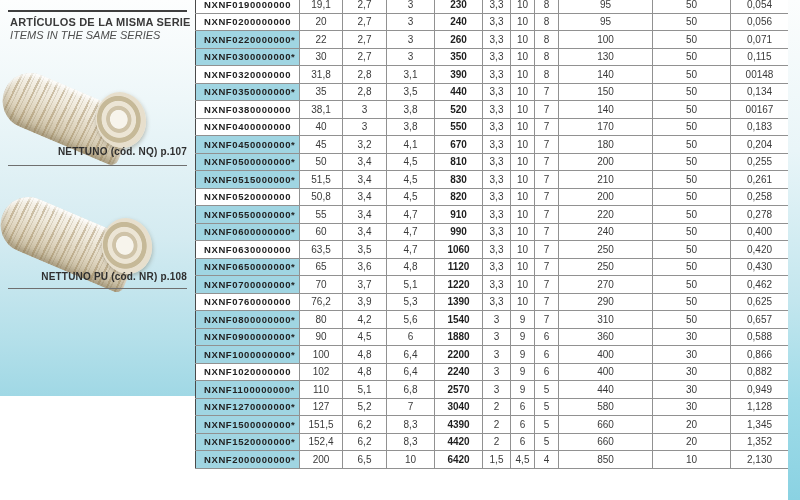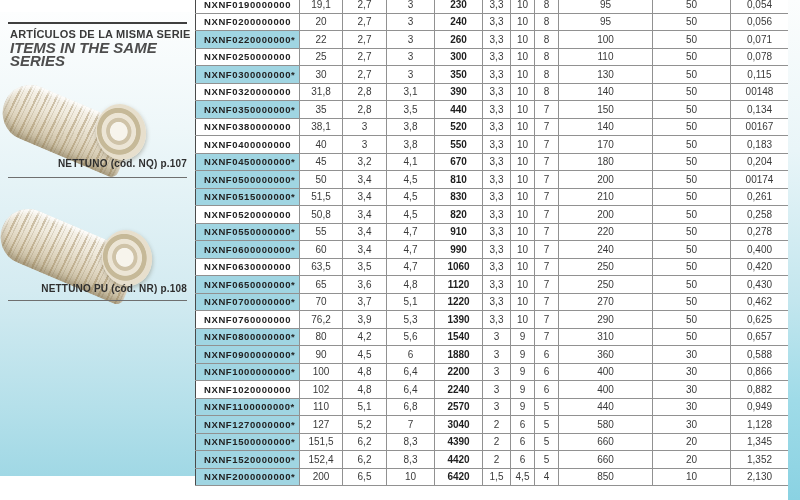--- a/index.html
+++ b/index.html
@@ -1,25 +1,25 @@
 <!DOCTYPE html>
 <html style="--hl: #a0d5e2;"><head>
 <meta charset="utf-8">
 <style>
   html,body{margin:0;padding:0;}
   body{font-family:"Liberation Sans",sans-serif;}
   .page{position:relative;width:800px;height:500px;overflow:hidden;background:#ffffff;}
 
   
-  .sidebar{position:absolute;left:0;top:12px;width:195px;height:464px;
+  .sidebar{position:absolute;left:0;top:0;width:195px;height:396px;
     background:linear-gradient(180deg,#fdfefe 0%,#eef7f9 25%,#d4ebf1 60%,#b5e0ea 85%,#a0d8e5 100%);}
   .rule-dark{position:absolute;left:8px;width:179px;height:2px;background:#3f3f3f;}
   .rule-thin{position:absolute;left:8px;width:179px;height:1px;background:#6f6f6f;}
   .series-title{position:absolute;left:10px;top:16px;font-size:11px;font-weight:bold;color:#3a3a3a;line-height:13px;letter-spacing:.2px;}
-  .series-sub{position:absolute;left:10px;top:29px;font-size:15px;font-weight:bold;font-style:italic;color:#4d4d4d;line-height:13px;}
+  .series-sub{position:absolute;left:10px;top:29px;font-size:11px;font-weight:normal;font-style:italic;color:#4d4d4d;line-height:13px;}
   .caption{position:absolute;right:8px;font-size:10px;font-weight:bold;color:#2f2f2f;letter-spacing:.2px;}
 
   
   .hose{position:absolute;}
   .tube{position:absolute;left:0;top:18px;width:132px;height:56px;border-radius:28px 8px 8px 28px;
     background:
       repeating-linear-gradient(93deg, rgba(150,125,80,.40) 0 2px, rgba(255,255,255,0) 2px 4px, rgba(120,100,60,.18) 4px 5px, rgba(255,255,255,0) 5px 9px),
       linear-gradient(180deg,#f8f5ee 0%,#efe9db 30%,#ddd3bd 65%,#c8bda3 90%,#bdb197 100%);
     box-shadow:inset 0 3px 4px rgba(255,255,255,.9), inset 0 -4px 6px rgba(120,105,75,.35);
     transform:rotate(23deg);transform-origin:10px 28px;}
@@ -117,33 +117,20 @@
             <td>3</td>
             <td class="bold">260</td>
             <td>3,3</td>
             <td>10</td>
             <td>8</td>
             <td>100</td>
             <td>50</td>
             <td>0,071</td>
           </tr>
           <tr>
-    <td class="code">NXNF0250000000</td>
-  <td>25</td>
-            <td>2,7</td>
-            <td>3</td>
-            <td class="bold">300</td>
-            <td>3,3</td>
-            <td>10</td>
-            <td>8</td>
-            <td>110</td>
-            <td>50</td>
-            <td>0,078</td>
-          </tr>
-          <tr>
     <td class="code hl">NXNF0300000000*</td>
   <td>30</td>
             <td>2,7</td>
             <td>3</td>
             <td class="bold">350</td>
             <td>3,3</td>
             <td>10</td>
             <td>8</td>
             <td>130</td>
             <td>50</td>
@@ -218,21 +205,21 @@
     <td class="code hl">NXNF0500000000*</td>
   <td>50</td>
             <td>3,4</td>
             <td>4,5</td>
             <td class="bold">810</td>
             <td>3,3</td>
             <td>10</td>
             <td>7</td>
             <td>200</td>
             <td>50</td>
-            <td>00174</td>
+            <td>0,255</td>
           </tr>
           <tr>
     <td class="code hl">NXNF0515000000*</td>
   <td>51,5</td>
             <td>3,4</td>
             <td>4,5</td>
             <td class="bold">830</td>
             <td>3,3</td>
             <td>10</td>
             <td>7</td>

